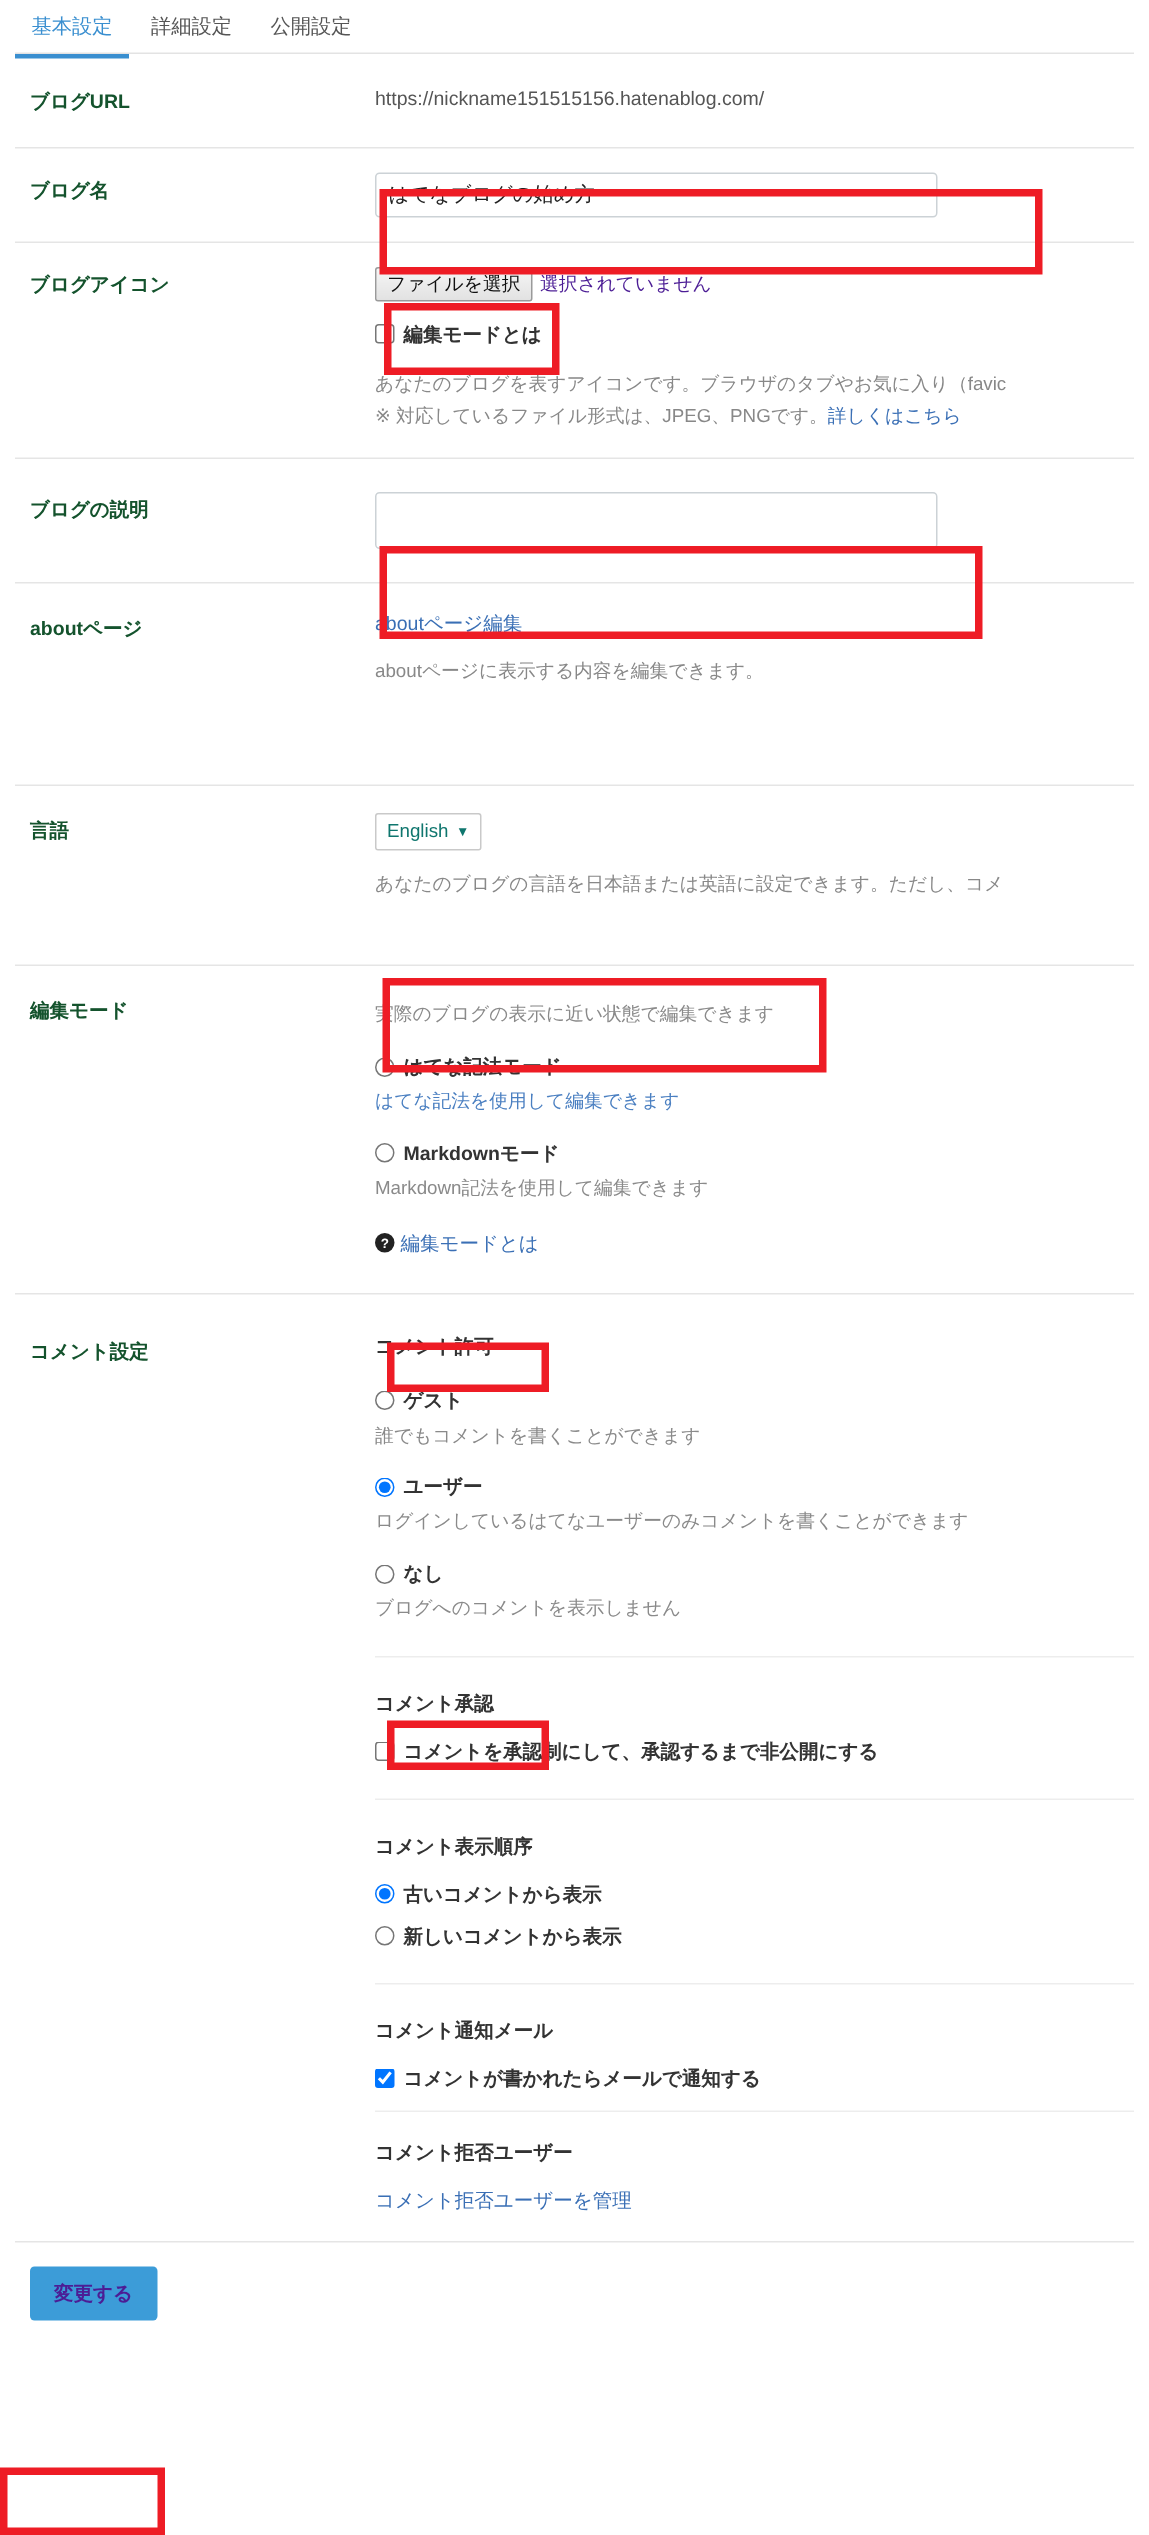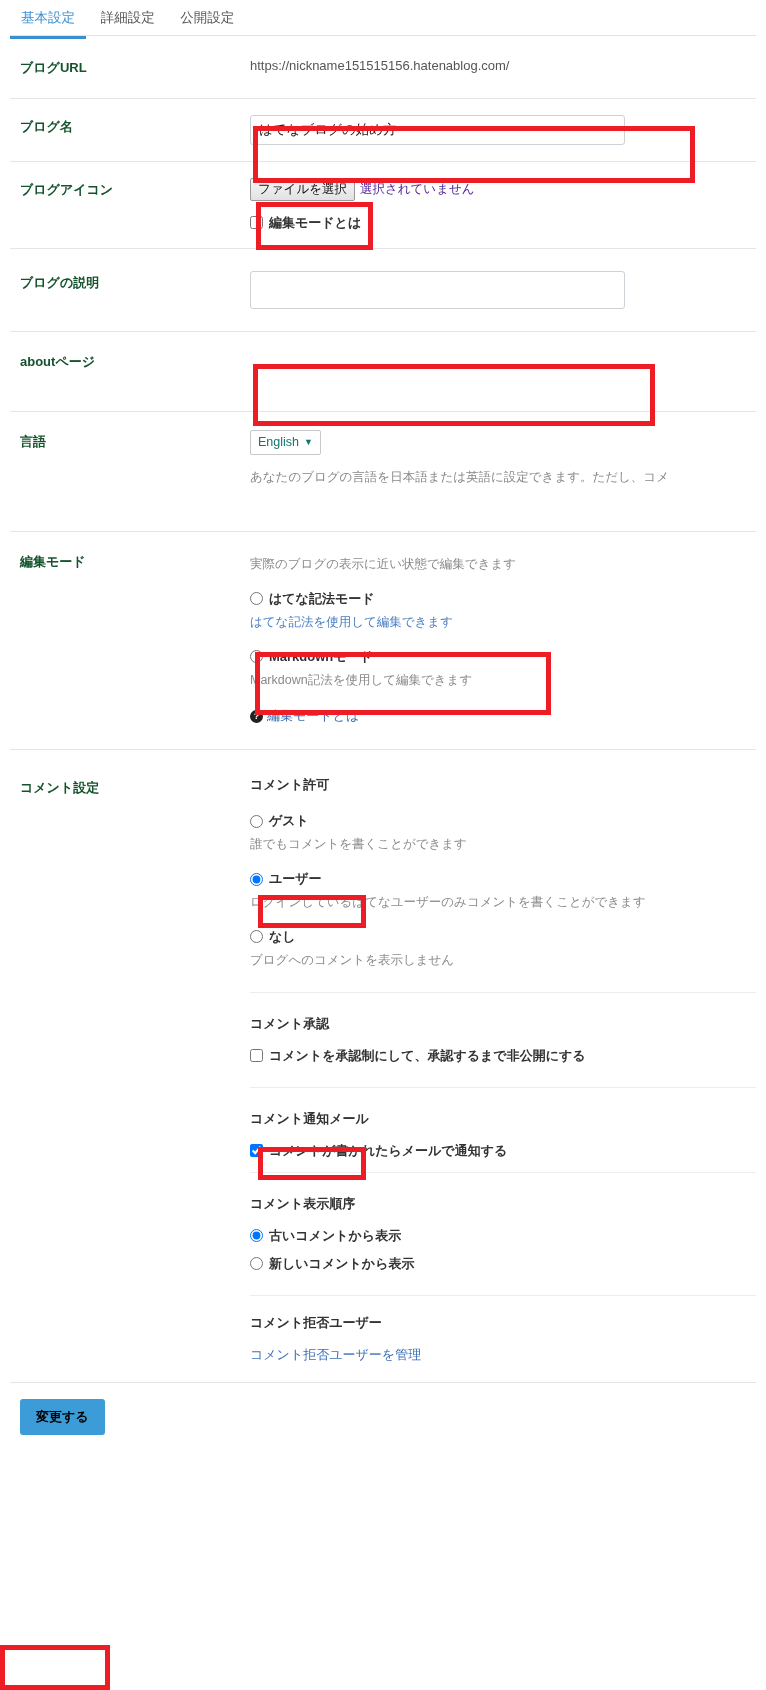--- a/index.html
+++ b/index.html
@@ -223,21 +223,21 @@
   }
 
   
   .footer {
     padding: 16px 10px 10px 10px;
     box-sizing: border-box;
   }
   .submit-btn {
     background: #3c9cd8;
     border: none;
-    color: #000000;
+    color: #4c1d95;
     font-family: inherit;
     font-size: 13px;
     font-weight: bold;
     padding: 9px 16px;
     border-radius: 3px;
     cursor: pointer;
   }
 
   
   .redbox {
@@ -278,32 +278,40 @@
     <div class="row-label">ブログアイコン</div>
     <div class="row-body">
       <div class="file-row">
         <button class="file-btn">ファイルを選択</button>
         <span class="file-name">選択されていません</span>
       </div>
       <div class="check-line">
         <input type="checkbox" style="">
         <span class="opt-label">編集モードとは</span>
       </div>
+      <div class="help-block">
+        <div class="help">あなたのブログを表すアイコンです。ブラウザのタブやお気に入り（favic</div>
+        <div class="help"><span>※ 対応しているファイル形式は、JPEG、PNGです。</span><a class="link small">詳しくはこちら</a></div>
+      </div>
     </div>
   </div>
 
   <div class="row" style="padding-top:22px;padding-bottom:22px;">
     <div class="row-label">ブログの説明</div>
     <div class="row-body">
       <input class="text-input desc" type="text" value="" style="">
     </div>
   </div>
 
-  <div class="row" style="padding-top:18px;padding-bottom:40px;">
+  <div class="row" style="padding-top:18px;padding-bottom:64px;">
     <div class="row-label">aboutページ</div>
+    <div class="row-body">
+      <a class="link">aboutページ編集</a>
+      <div class="help" style="margin-top:12px;">aboutページに表示する内容を編集できます。</div>
+    </div>
   </div>
 
   <div class="row" style="padding-top:18px;padding-bottom:42px;">
     <div class="row-label">言語</div>
     <div class="row-body">
       <span class="select-box"><span>English</span><span class="caret">▼</span></span>
       <div class="help" style="margin-top:12px;">あなたのブログの言語を日本語または英語に設定できます。ただし、コメ</div>
     </div>
   </div>
 
@@ -370,37 +378,37 @@
       </div>
 
       <div class="sub-block" style="padding-top:22px;">
         <div class="sub-title">コメント承認</div>
         <div class="check-line">
           <input type="checkbox" style="">
           <span class="opt-label">コメントを承認制にして、承認するまで非公開にする</span>
         </div>
       </div>
 
+      <div class="sub-block" style="padding-top:22px;">
+        <div class="sub-title">コメント表示順序</div>
+        <div class="radio-line" style="margin-top:12px;">
+          <input type="radio" name="corder" checked="" style="">
+          <span class="opt-label">古いコメントから表示</span>
+        </div>
+        <div class="radio-line" style="margin-top:10px;">
+          <input type="radio" name="corder" style="">
+          <span class="opt-label">新しいコメントから表示</span>
+        </div>
+      </div>
+
       <div class="sub-block" style="padding-top:22px;padding-bottom:12px;">
         <div class="sub-title">コメント通知メール</div>
         <div class="check-line">
           <input type="checkbox" checked="" style="">
           <span class="opt-label">コメントが書かれたらメールで通知する</span>
-        </div>
-      </div>
-
-      <div class="sub-block" style="padding-top:22px;">
-        <div class="sub-title">コメント表示順序</div>
-        <div class="radio-line" style="margin-top:12px;">
-          <input type="radio" name="corder" checked="" style="">
-          <span class="opt-label">古いコメントから表示</span>
-        </div>
-        <div class="radio-line" style="margin-top:10px;">
-          <input type="radio" name="corder" style="">
-          <span class="opt-label">新しいコメントから表示</span>
         </div>
       </div>
 
       <div class="sub-block last" style="padding-top:18px;">
         <div class="sub-title">コメント拒否ユーザー</div>
         <div style="margin-top:12px;">
           <a class="link">コメント拒否ユーザーを管理</a>
         </div>
       </div>
 

